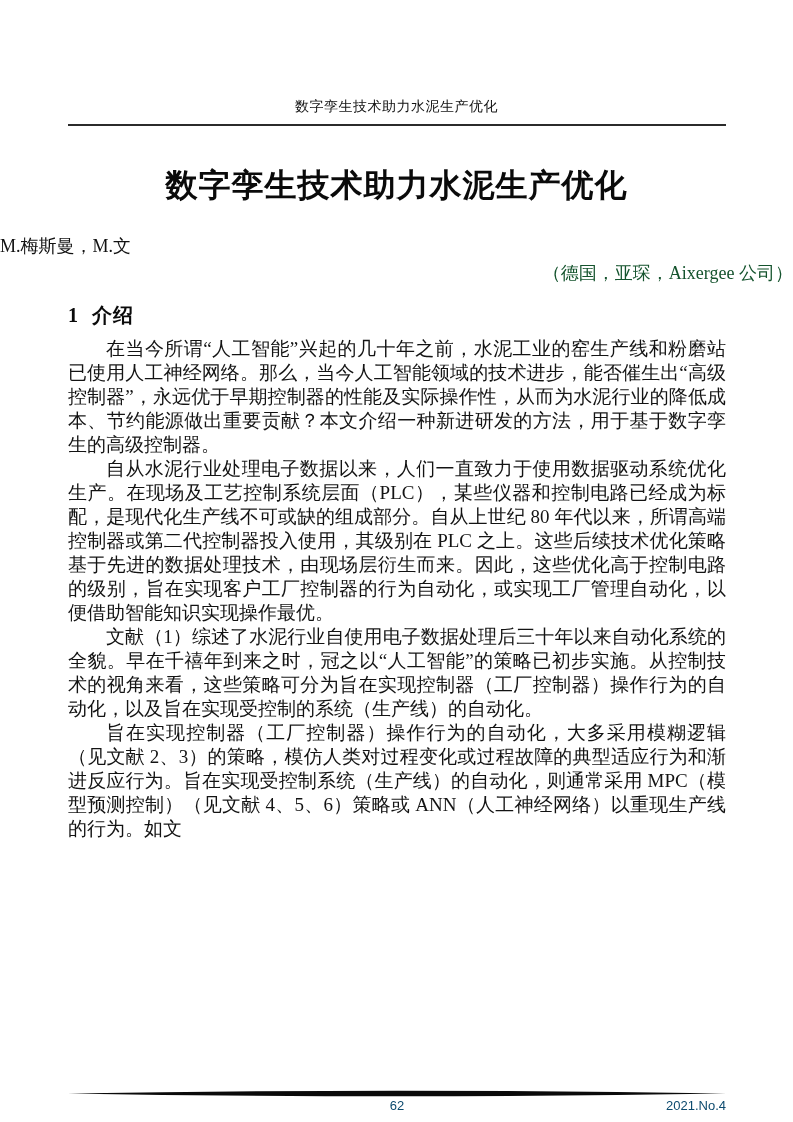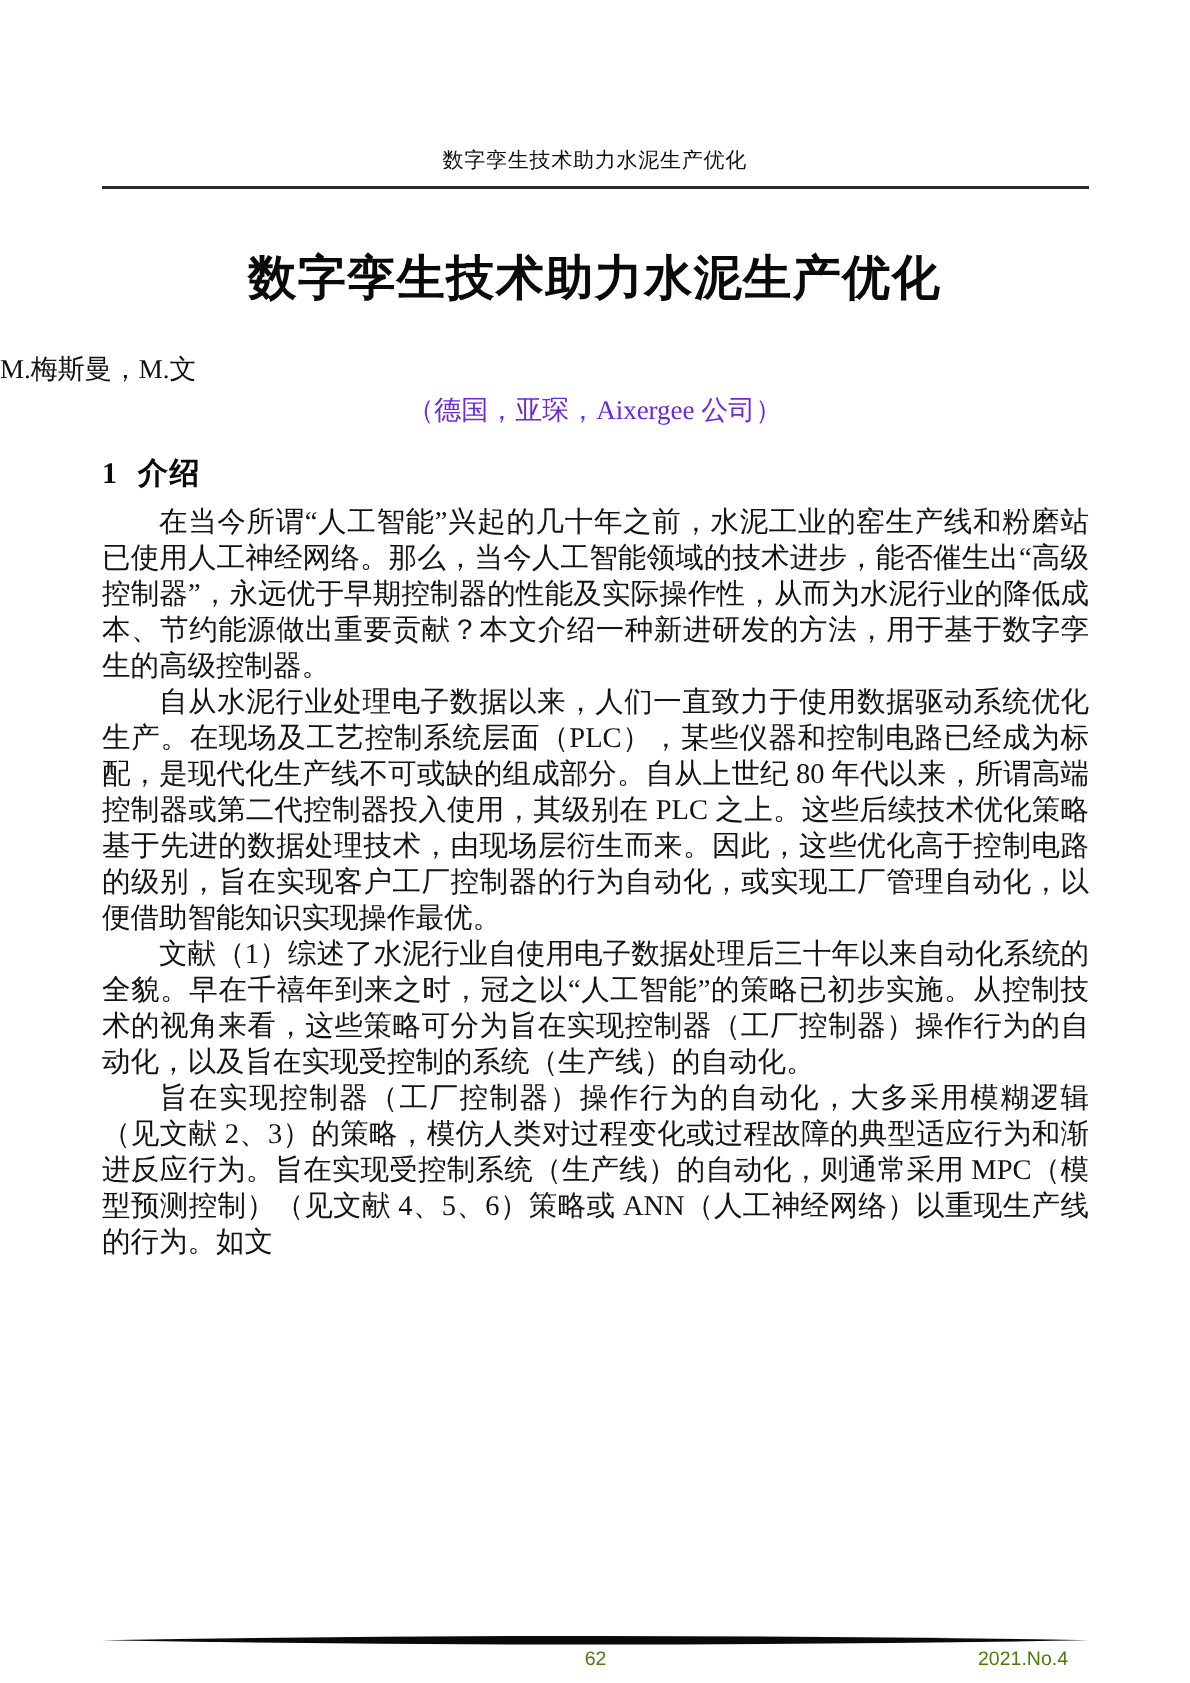--- a/index.html
+++ b/index.html
@@ -62,24 +62,24 @@
     text-align: left;
     font-family: "Liberation Serif", serif;
     font-size: 18px;
     color: #111111;
   }
   .affiliation {
     position: absolute;
     top: 221px;
     left: 0;
     width: 793px;
-    text-align: center;
+    text-align: right;
     font-family: "Liberation Serif", serif;
     font-size: 18px;
-    color: #6d28d9;
+    color: #14532d;
   }
 
   
   .section-heading {
     position: absolute;
     top: 262px;
     left: 68px;
     margin: 0;
     font-family: "Liberation Serif", serif;
     font-weight: 700;
@@ -126,31 +126,31 @@
     display: block;
   }
   .footer-row {
     position: absolute;
     top: 1058px;
     left: 68px;
     width: 658px;
     height: 20px;
     font-family: "Liberation Sans", sans-serif;
     font-size: 13px;
-    color: #4d7c0f;
+    color: #0c4a6e;
   }
   .page-number {
     position: absolute;
     left: 0;
     width: 658px;
     text-align: center;
   }
   .issue {
     position: absolute;
-    right: 14px;
+    right: 0;
     text-align: center;
   }
 </style>
 </head>
 <body>
 
 <div class="page">
 
   <div class="running-header">
     <span>数字孪生技术助力水泥生产优化</span>

